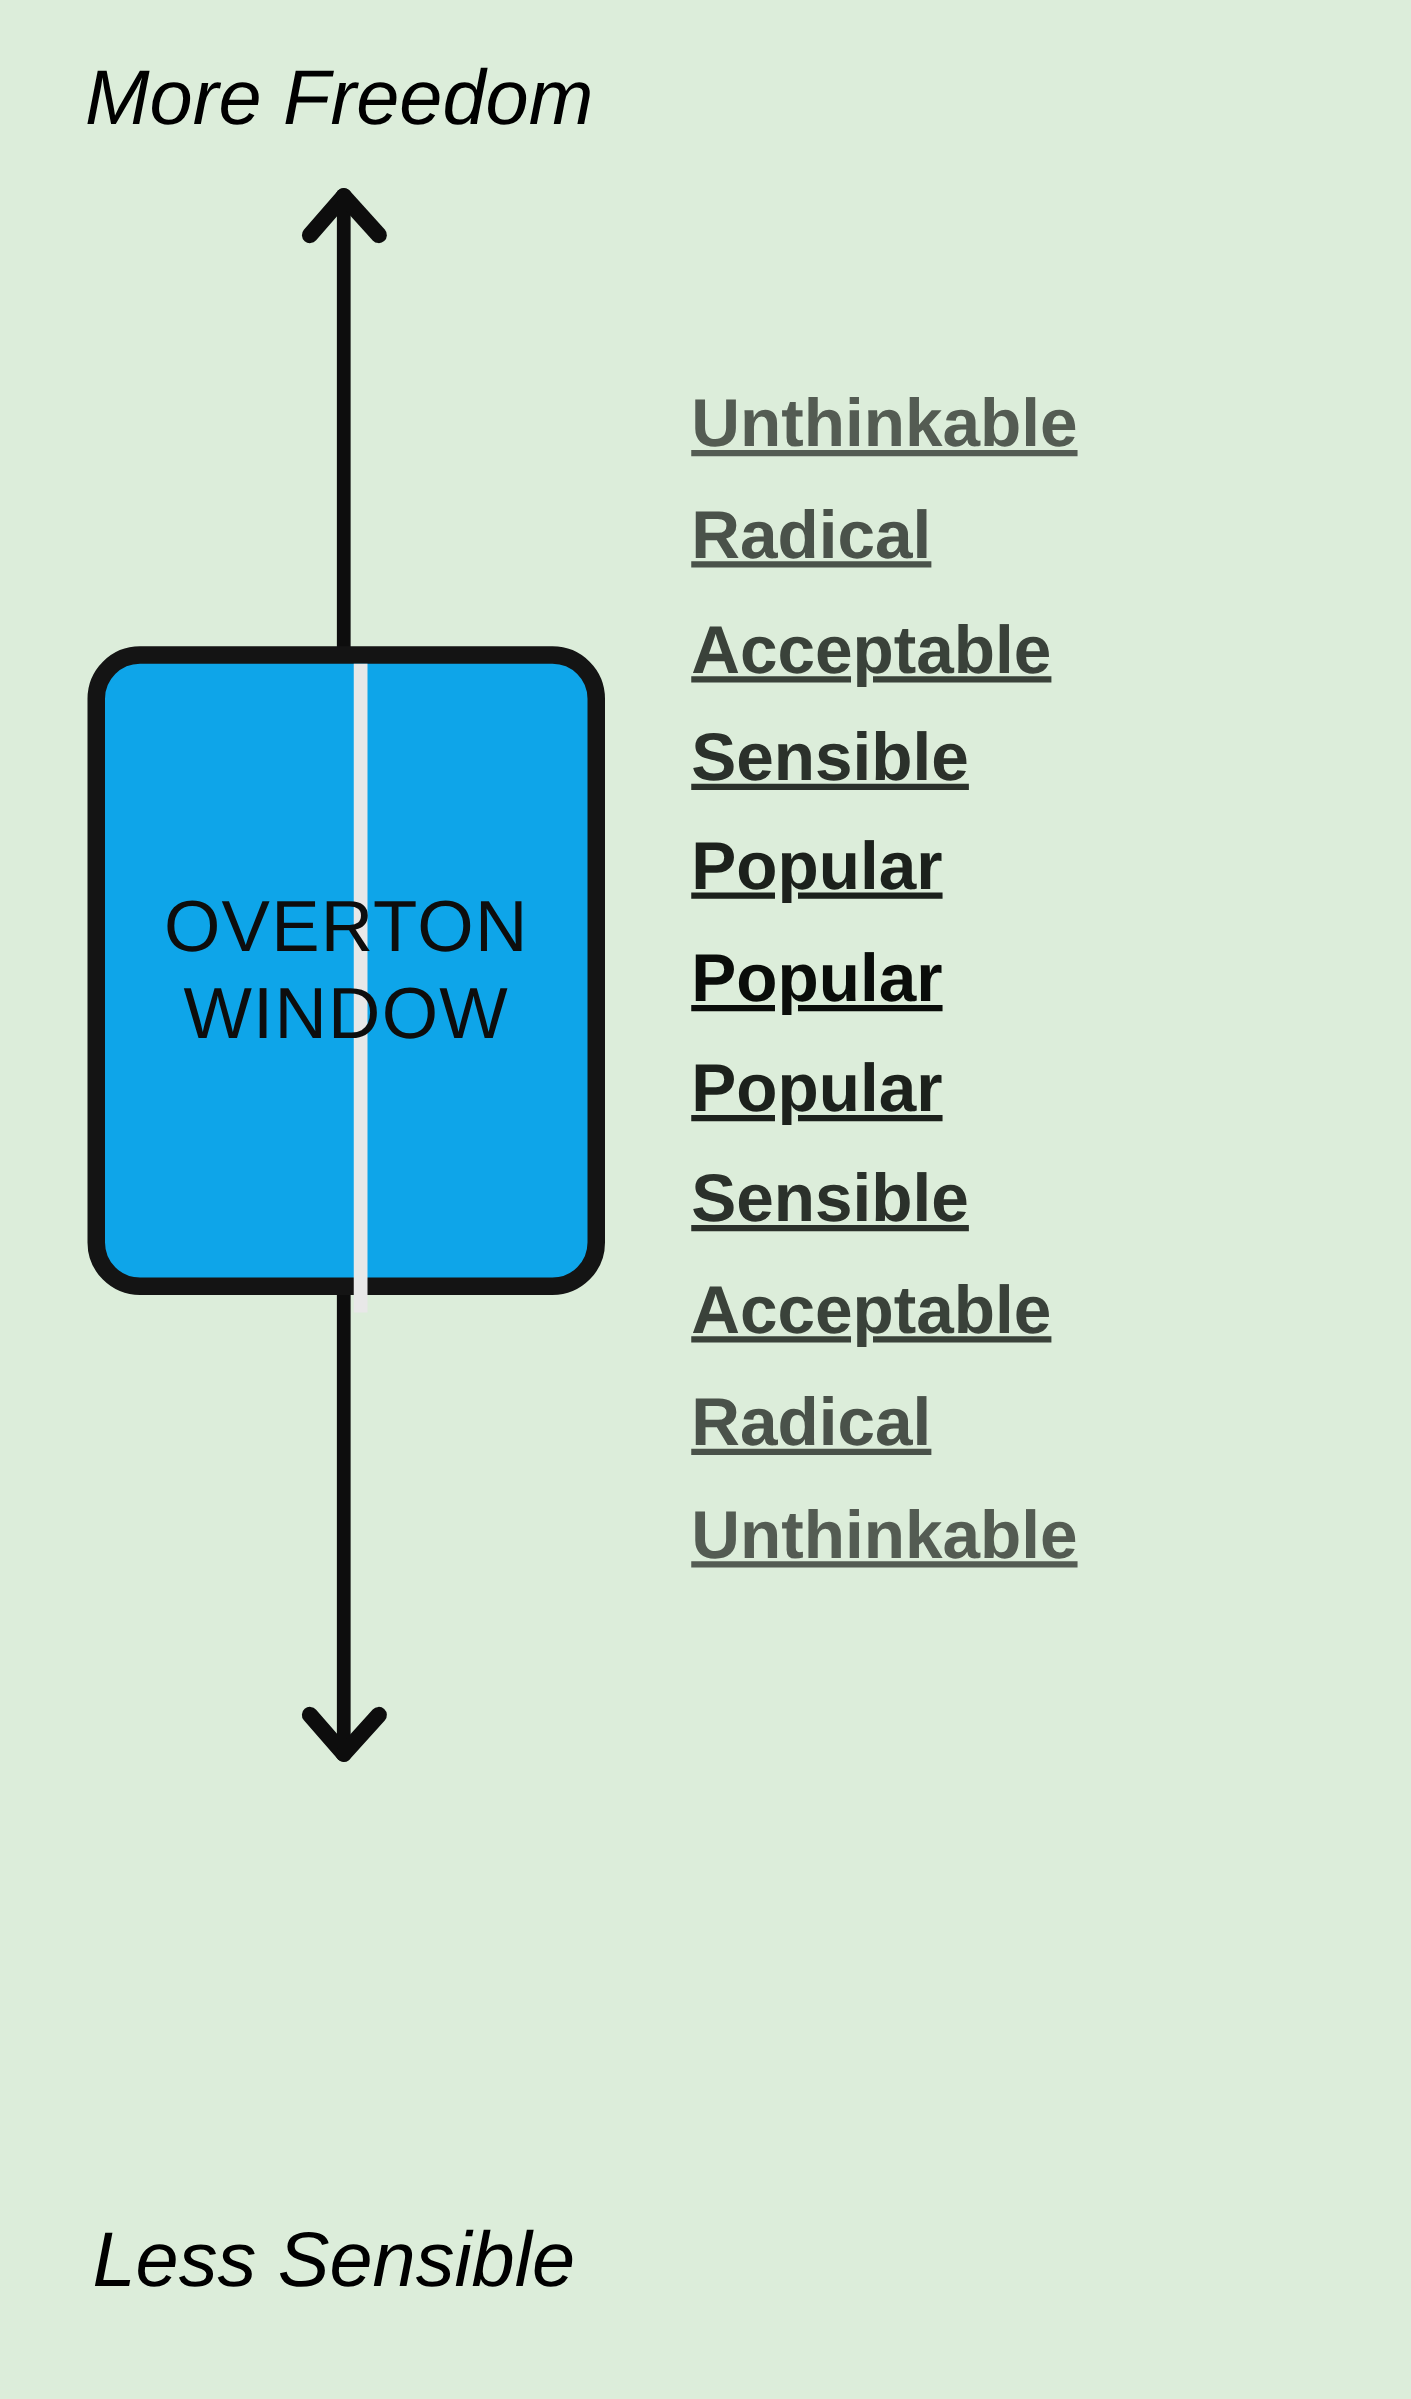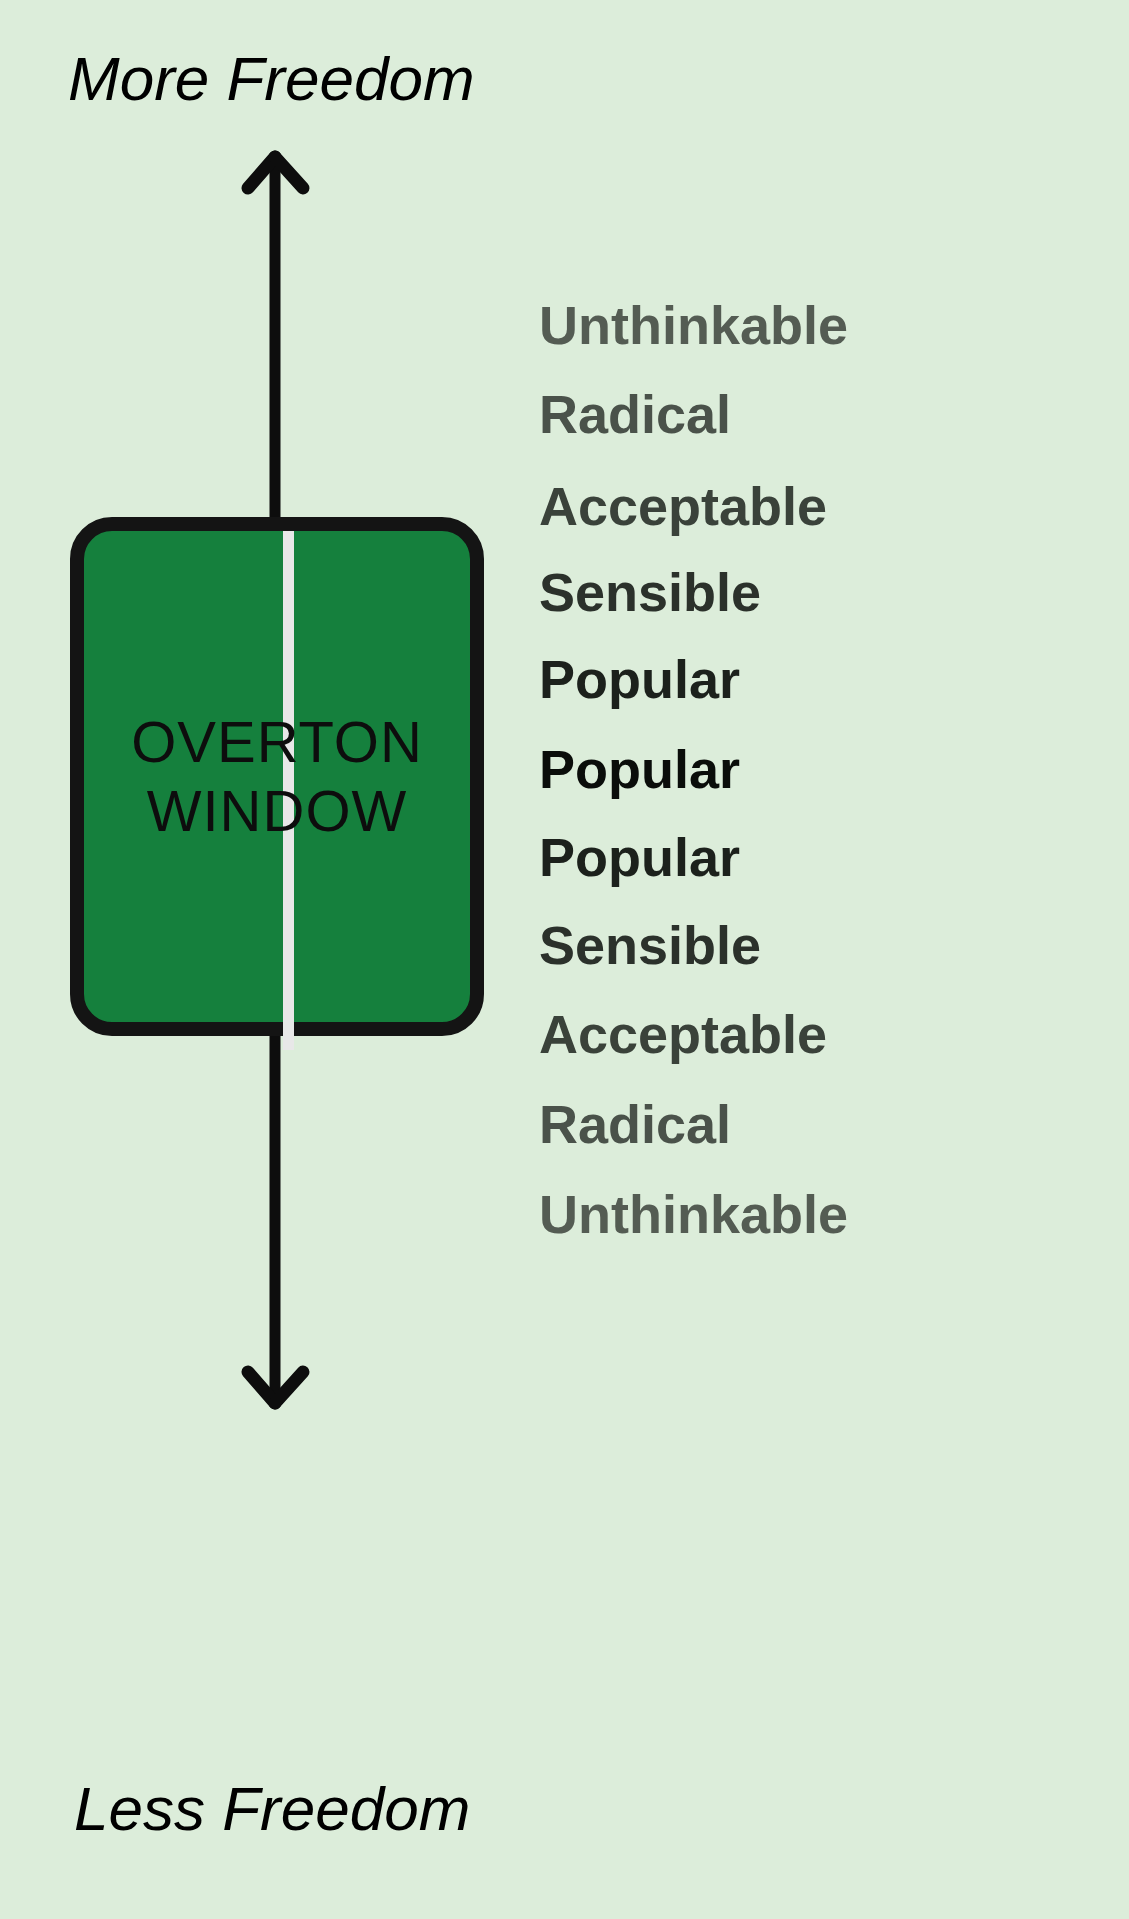--- a/index.html
+++ b/index.html
@@ -93,21 +93,22 @@
   #spectrum {
     position: absolute;
     left: 537px;
     top: 290px;
     width: 520px;
   }
   .spectrum-word {
     font-weight: 700;
     white-space: nowrap;
     line-height: 1;
-    margin: 2px;
+    margin: 16px;
+    text-decoration: underline;
   }
 </style>
 </head>
 <body style="background: rgb(220, 237, 218);">
 
 <div id="stage">
 
   <div class="freedom-label" id="more-freedom">More Freedom</div>
 
   <svg id="axis-svg" viewBox="0 0 1129 1919" xmlns="http://www.w3.org/2000/svg">
@@ -118,21 +119,21 @@
       <line x1="275" y1="157" x2="248" y2="188" stroke="#0d0d0d" stroke-width="13" stroke-linecap="round"></line>
       <line x1="275" y1="157" x2="303" y2="188" stroke="#0d0d0d" stroke-width="13" stroke-linecap="round"></line>
     </g>
 
     <g>
       <line x1="275" y1="1403" x2="248" y2="1372" stroke="#0d0d0d" stroke-width="13" stroke-linecap="round"></line>
       <line x1="275" y1="1403" x2="303" y2="1372" stroke="#0d0d0d" stroke-width="13" stroke-linecap="round"></line>
     </g>
   </svg>
 
-  <div id="overton-box" style="background: #15803d; border-color: rgb(20, 20, 20);">
+  <div id="overton-box" style="background: #0ea5e9; border-color: rgb(20, 20, 20);">
     <div id="axis-through-box"></div>
     <div id="box-content">
       <div class="box-line">OVERTON</div>
       <div class="box-line">WINDOW</div>
     </div>
   </div>
 
   <div id="spectrum">
       <div class="spectrum-word" style="position: absolute; left: 0px; top: 6px; color: rgb(84, 92, 83); font-size: 54px;">Unthinkable</div>
       <div class="spectrum-word" style="position: absolute; left: 0px; top: 95px; color: rgb(74, 82, 74); font-size: 54px;">Radical</div>
@@ -140,15 +141,15 @@
       <div class="spectrum-word" style="position: absolute; left: 0px; top: 273px; color: rgb(43, 49, 43); font-size: 54px;">Sensible</div>
       <div class="spectrum-word" style="position: absolute; left: 0px; top: 360px; color: rgb(28, 33, 28); font-size: 54px;">Popular</div>
       <div class="spectrum-word" style="position: absolute; left: 0px; top: 450px; color: rgb(10, 13, 10); font-size: 54px;">Popular</div>
       <div class="spectrum-word" style="position: absolute; left: 0px; top: 538px; color: rgb(28, 33, 28); font-size: 54px;">Popular</div>
       <div class="spectrum-word" style="position: absolute; left: 0px; top: 626px; color: rgb(43, 49, 43); font-size: 54px;">Sensible</div>
       <div class="spectrum-word" style="position: absolute; left: 0px; top: 715px; color: rgb(58, 66, 58); font-size: 54px;">Acceptable</div>
       <div class="spectrum-word" style="position: absolute; left: 0px; top: 805px; color: rgb(74, 82, 74); font-size: 54px;">Radical</div>
       <div class="spectrum-word" style="position: absolute; left: 0px; top: 895px; color: rgb(84, 92, 83); font-size: 54px;">Unthinkable</div>
     </div>
 
-  <div class="freedom-label" id="less-freedom">Less Freedom</div>
+  <div class="freedom-label" id="less-freedom">Less Sensible</div>
 
 </div>
 
 </body></html>

